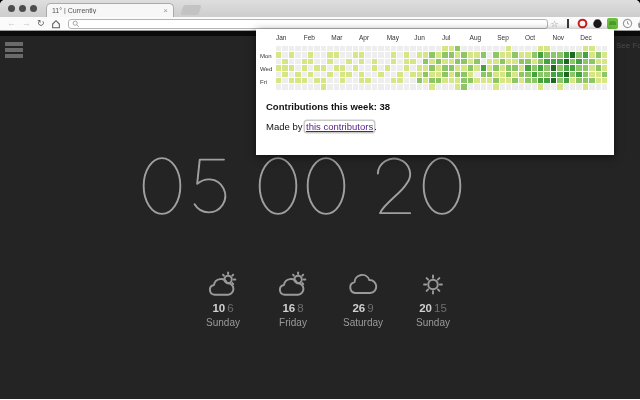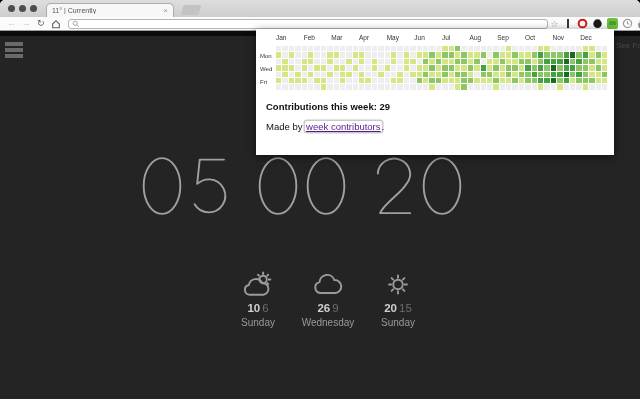--- a/index.html
+++ b/index.html
@@ -188,27 +188,40 @@
             <line x1="32" y1="3.5" x2="31" y2="4.7"></line>
             <line x1="34.5" y1="9" x2="32.6" y2="9"></line>
             <line x1="32" y1="14.5" x2="31" y2="13.3"></line>
             <line x1="20" y1="3.5" x2="21" y2="4.7"></line>
           <path d="M10 27 A5.8 5.8 0 0 1 9.4 15.5 A8.2 8.2 0 0 1 25 13.5 A5.3 5.3 0 0 1 26 27 Z"></path>
         </svg>
         <div class="ftemps"><span class="fhigh">10</span><span class="flow">6</span></div>
         <div class="fday">Sunday</div>
       </div>
 
+      <div class="fitem">
+        <svg class="wicon" width="34" height="27" viewBox="0 0 40 30" stroke-width="2.3">
+          <circle cx="26" cy="9" r="4.3"></circle>
+            <line x1="26" y1="1" x2="26" y2="2.6"></line>
+            <line x1="32" y1="3.5" x2="31" y2="4.7"></line>
+            <line x1="34.5" y1="9" x2="32.6" y2="9"></line>
+            <line x1="32" y1="14.5" x2="31" y2="13.3"></line>
+            <line x1="20" y1="3.5" x2="21" y2="4.7"></line>
+          <path d="M10 27 A5.8 5.8 0 0 1 9.4 15.5 A8.2 8.2 0 0 1 25 13.5 A5.3 5.3 0 0 1 26 27 Z"></path>
+        </svg>
+        <div class="ftemps"><span class="fhigh">16</span><span class="flow">8</span></div>
+        <div class="fday">Friday</div>
+      </div>
 
       <div class="fitem">
         <svg class="wicon" width="34" height="27" viewBox="0 0 40 30" stroke-width="2.3">
           <path d="M11 25 A6.5 6.5 0 0 1 10 12.2 A9 9 0 0 1 27.5 9.8 A6.2 6.2 0 0 1 28.5 25 Z"></path>
         </svg>
         <div class="ftemps"><span class="fhigh">26</span><span class="flow">9</span></div>
-        <div class="fday">Wednesday</div>
+        <div class="fday">Saturday</div>
       </div>
 
       <div class="fitem">
         <svg class="wicon" width="34" height="27" viewBox="0 0 40 30" stroke-width="2.3">
           <circle cx="20" cy="15" r="5.6"></circle>
           <line x1="20" y1="4.5" x2="20" y2="7"></line>
             <line x1="20" y1="23" x2="20" y2="25.5"></line>
           <line x1="9.5" y1="15" x2="12" y2="15"></line>
             <line x1="28" y1="15" x2="30.5" y2="15"></line>
           <line x1="12.5" y1="7.5" x2="14.3" y2="9.3"></line>
@@ -599,19 +612,19 @@
         <div class="hm-cell" style="background: rgb(238, 238, 238);"></div>
         <div class="hm-cell" style="background: rgb(214, 230, 133);"></div>
         <div class="hm-cell" style="background: rgb(238, 238, 238);"></div>
         <div class="hm-cell" style="background: rgb(238, 238, 238);"></div>
         <div class="hm-cell" style="background: rgb(238, 238, 238);"></div>
         <div class="hm-cell" style="background: rgb(214, 230, 133);"></div>
         <div class="hm-cell" style="background: rgb(238, 238, 238);"></div>
         <div class="hm-cell" style="background: rgb(238, 238, 238);"></div>
         <div class="hm-cell" style="background: rgb(238, 238, 238);"></div>
       </div>
-    <div class="pop-summary">Contributions this week: 29</div>
+    <div class="pop-summary">Contributions this week: 38</div>
     <div class="pop-madeby">
-      <span>Made by </span><span class="pop-link">week contributors</span><span>.</span>
+      <span>Made by </span><span class="pop-link">this contributors</span><span>.</span>
     </div>
   </div>
 
 </div>
 
 </body></html>

